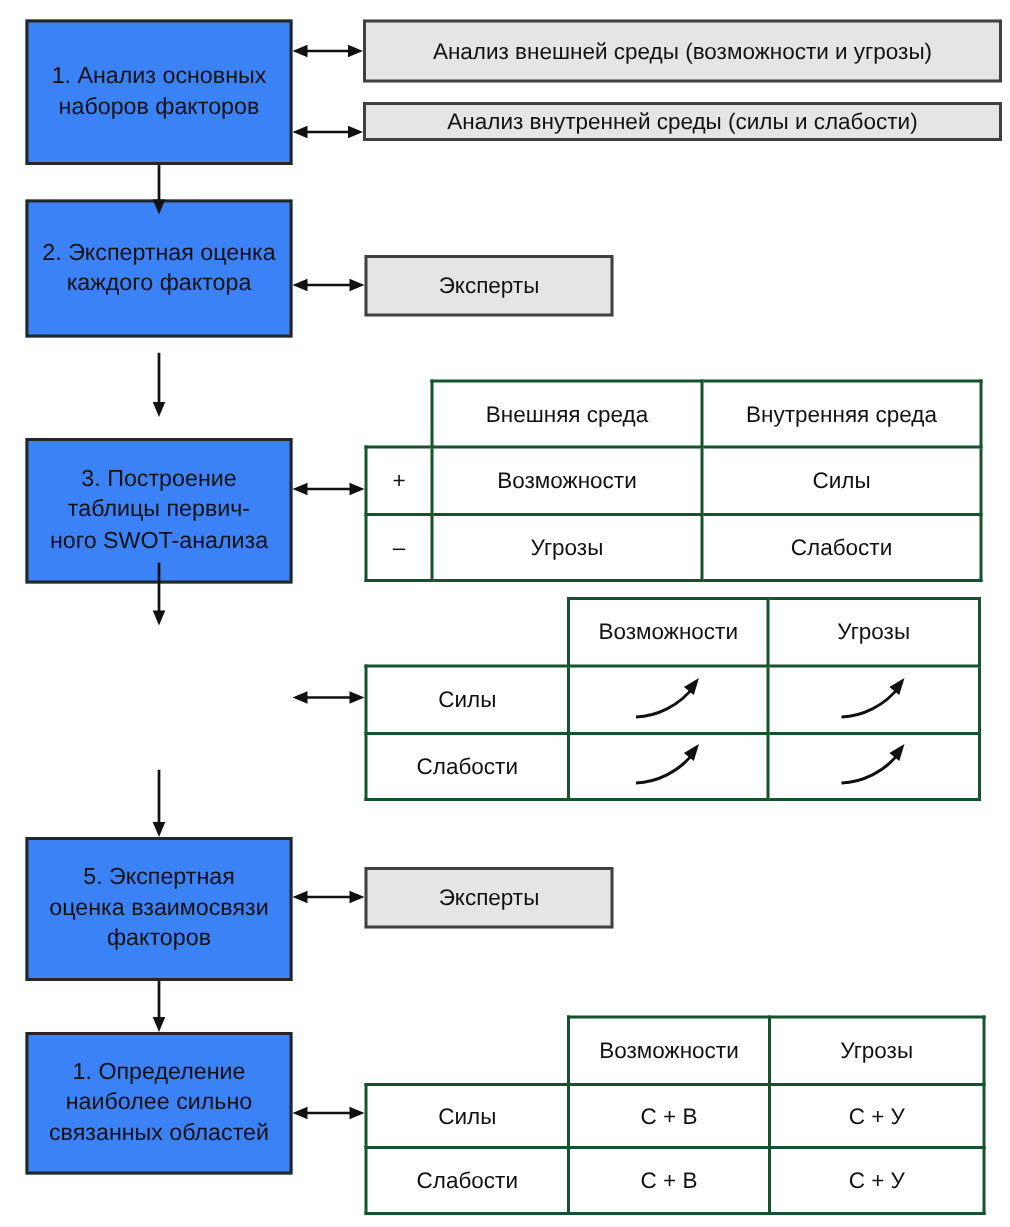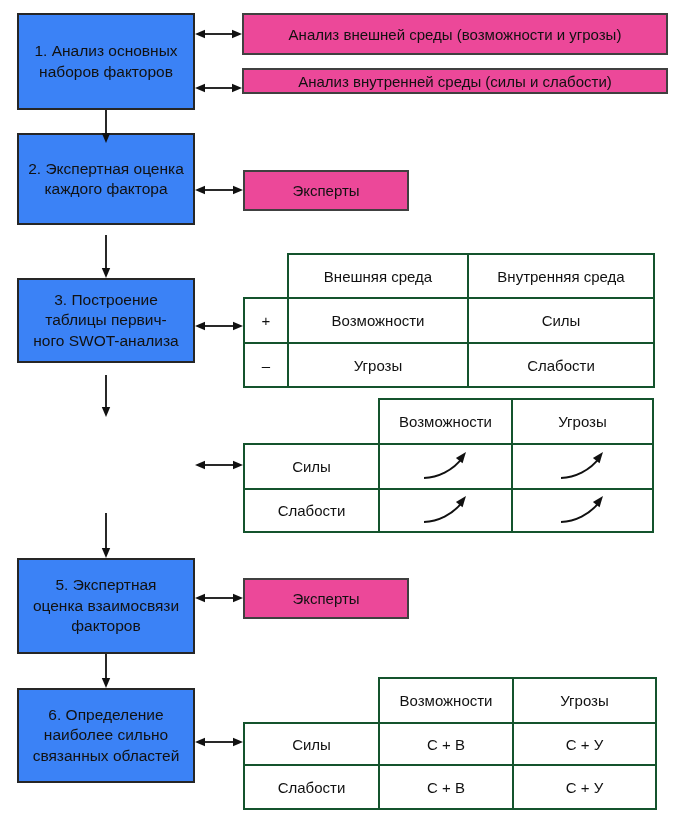--- a/index.html
+++ b/index.html
@@ -9,21 +9,21 @@
   }
   .stepbox {
     position:absolute; left:17px; width:178px; box-sizing:border-box;
     border:2px solid #262626; background:#3b82f6;
     display:flex; align-items:center; justify-content:center;
     text-align:center; font-size:15.5px; line-height:1.32;
   }
   .stepbox .lbl { white-space:pre-line; }
   .rbox {
     position:absolute; box-sizing:border-box;
-    border:2px solid #404040; background:#ec4899;
+    border:2px solid #404040; background:#e5e5e5;
     display:flex; align-items:center; justify-content:center;
     text-align:center; font-size:15px;
   }
   table.tbl {
     position:absolute; border-collapse:collapse; table-layout:fixed;
     font-size:15px; color:#111111;
   }
   .tbl td {
     border:2px solid #14532d; text-align:center; vertical-align:middle;
     padding:0; overflow:hidden;
@@ -37,32 +37,32 @@
 <div class="canvas">
 
   <div class="stepbox" style="top:13px; height:97px;">
     <span class="lbl">1. Анализ основных
 наборов факторов</span>
   </div>
   <div class="stepbox" style="top:133px; height:92px;">
     <span class="lbl">2. Экспертная оценка
 каждого фактора</span>
   </div>
-  <div class="stepbox" style="top:278px; height:85px;">
+  <div class="stepbox" style="top:292px; height:97px;">
     <span class="lbl">3. Построение
 таблицы первич-
 ного SWOT-анализа</span>
   </div>
   <div class="stepbox" style="top:558px; height:96px;">
     <span class="lbl">5. Экспертная
 оценка взаимосвязи
 факторов</span>
   </div>
   <div class="stepbox" style="top:688px; height:95px;">
-    <span class="lbl">6. Определение
+    <span class="lbl">1. Определение
 наиболее сильно
 связанных областей</span>
   </div>
 
   <div class="rbox" style="left:242px; top:13px; width:426px; height:42px;">
     <span>Анализ внешней среды (возможности и угрозы)</span>
   </div>
   <div class="rbox" style="left:242px; top:68px; width:426px; height:26px;">
     <span>Анализ внутренней среды (силы и слабости)</span>
   </div>

